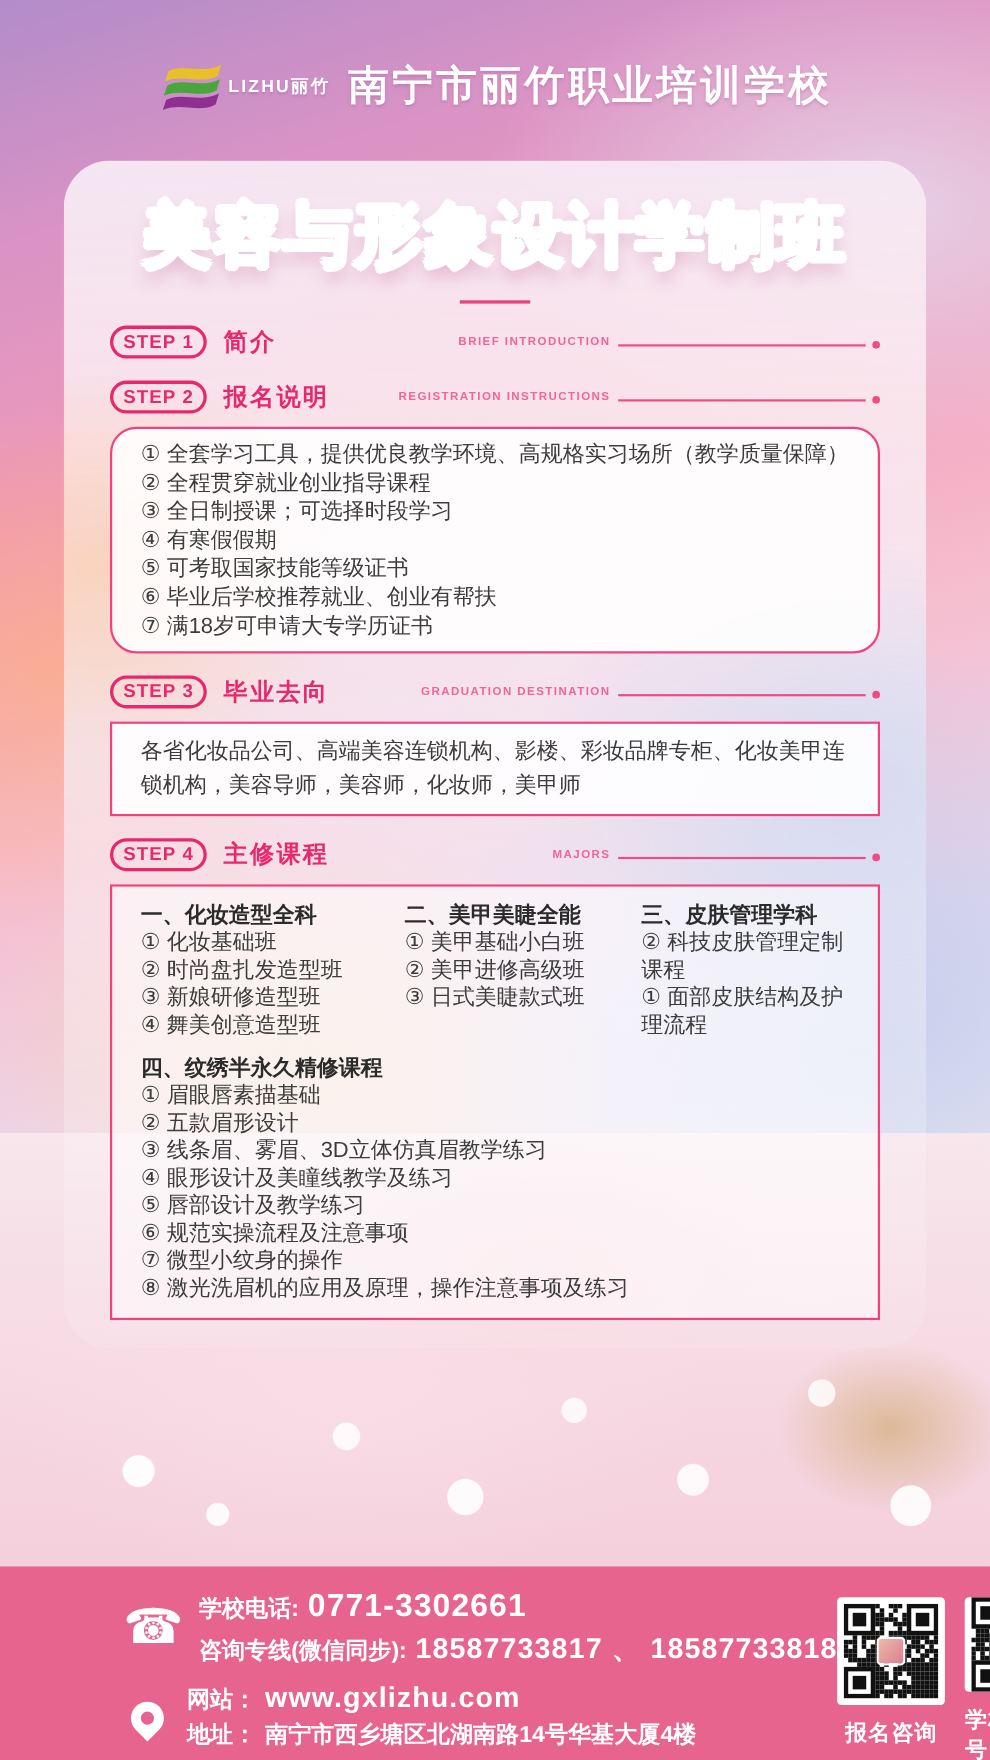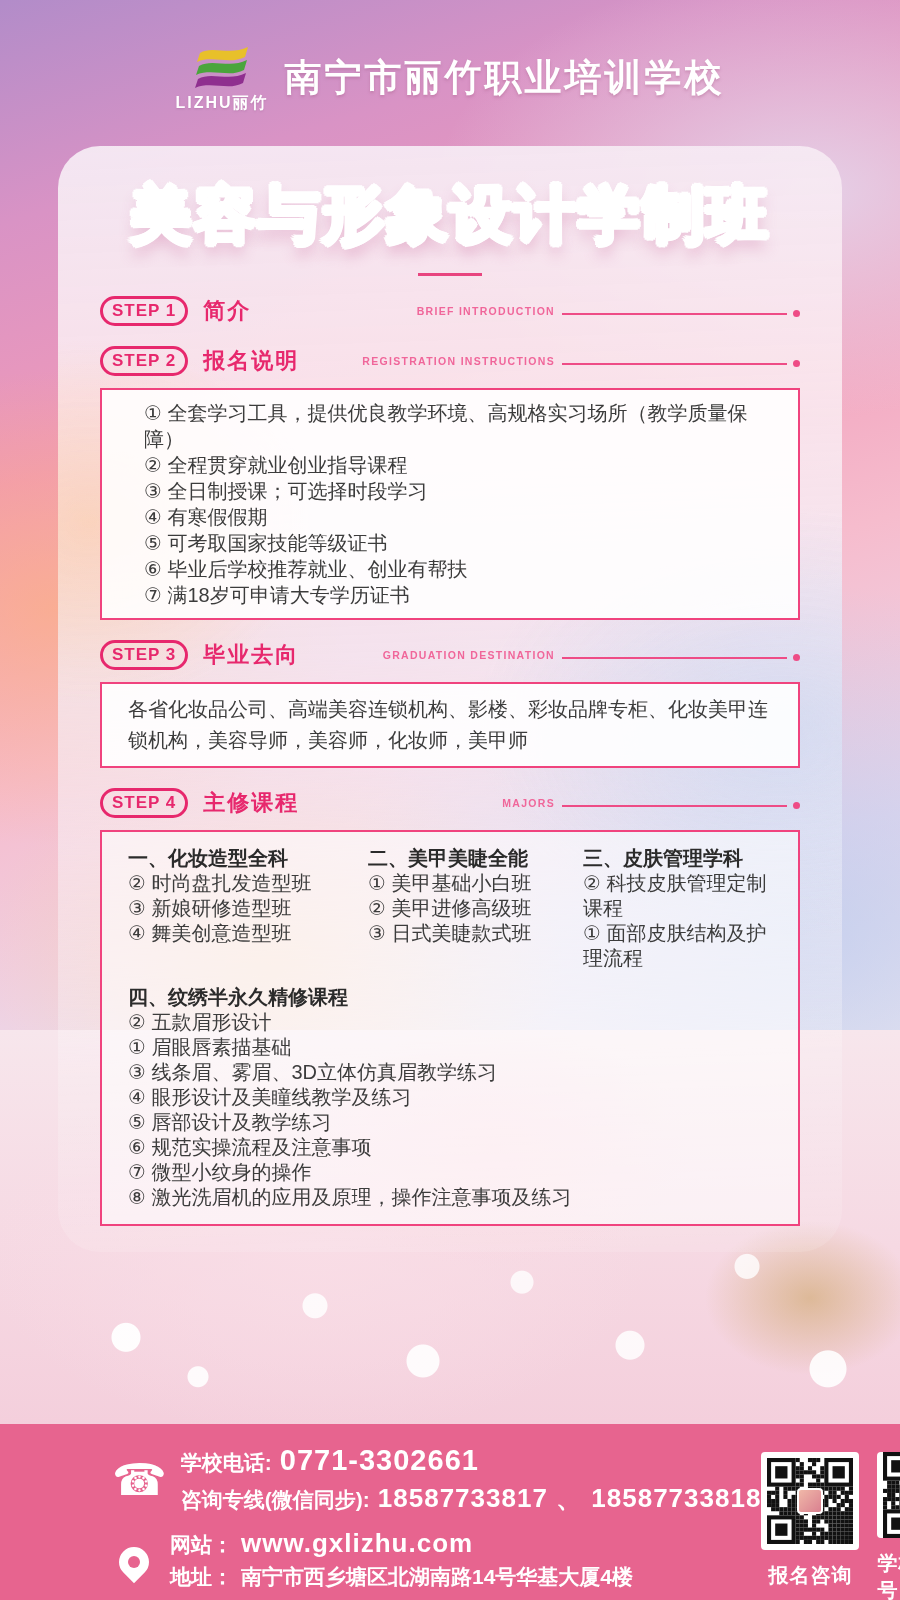--- a/index.html
+++ b/index.html
@@ -23,21 +23,21 @@
       radial-gradient(circle at 70% 80%, rgba(255,255,255,.85) 0 14px, transparent 15px),
       radial-gradient(circle at 83% 60%, rgba(255,255,255,.8) 0 12px, transparent 13px),
       radial-gradient(circle at 92% 86%, rgba(255,255,255,.9) 0 18px, transparent 19px),
       radial-gradient(ellipse 150px 110px at 90% 68%, rgba(197,156,80,.5), transparent 70%),
       radial-gradient(ellipse 260px 160px at 55% 30%, rgba(250,214,224,.9), transparent 75%),
       radial-gradient(ellipse 420px 240px at 35% 55%, rgba(249,221,230,.95), transparent 80%),
       linear-gradient(180deg,#f7e6ec 0%,#f6d9e3 55%,#f4cfdc 100%);
   }
   
   .top-header{position:absolute;left:0;top:0;width:900px;height:150px;display:flex;align-items:center;justify-content:center;gap:16px;padding-top:6px;box-sizing:border-box;}
-  .brand{display:flex;flex-direction:column;align-items:center;justify-content:center;}
+  .brand{display:flex;flex-direction:row;align-items:center;justify-content:center;}
   .brand-text{color:#fff;font-size:16px;letter-spacing:2px;font-weight:bold;margin-top:3px;text-shadow:0 1px 2px rgba(150,90,140,.35);}
   .school-name{color:#fff;font-size:37px;font-weight:900;letter-spacing:3px;text-shadow:0 2px 3px rgba(160,90,130,.35);}
   
   .card{position:absolute;left:58px;top:146px;width:784px;border-radius:42px;box-sizing:border-box;padding:0 42px 26px;
     background:
       radial-gradient(ellipse 320px 260px at 4% 34%, rgba(255,190,130,.4), transparent 70%),
       radial-gradient(ellipse 420px 300px at 92% 52%, rgba(175,205,240,.4), transparent 72%),
       linear-gradient(178deg, rgba(245,233,243,.96) 0%, rgba(250,233,239,.9) 22%, rgba(244,238,247,.78) 46%, rgba(250,245,249,.5) 64%, rgba(255,255,255,.22) 82%, rgba(255,255,255,.12) 100%);
   }
   .hero-title{margin-top:34px;text-align:center;font-size:62px;font-weight:900;letter-spacing:2px;line-height:1.12;
@@ -54,21 +54,21 @@
   .eyebrow-text{font-size:10.5px;font-weight:bold;color:#f0669a;letter-spacing:1.3px;}
   .eyebrow-rule{display:flex;align-items:center;gap:6px;}
   .rule-line{width:225px;height:2px;background:#ee4c86;}
   .rule-dot{width:7px;height:7px;border-radius:50%;background:#ee4c86;}
   
   .content-box{border:2px solid #f0437e;margin-top:12px;box-sizing:border-box;color:#3c3c3c;}
   .box-intro{background:rgba(255,255,255,.93);padding:12px 26px;}
   .info-row{font-size:20px;line-height:29px;}
   .info-label{font-weight:bold;color:#222;}
   .info-value{color:#333;}
-  .box-reg{background:rgba(255,255,255,.88);padding:10px 42px;}
+  .box-reg{background:rgba(255,255,255,.88);padding:10px 26px;border-radius:24px;}
   .box-reg .list-item{font-size:20px;line-height:26px;color:#3c3c3c;}
   .box-grad{background:rgba(255,255,255,.9);padding:10px 26px;font-size:20px;line-height:31px;color:#3c3c3c;}
   .box-majors{background:rgba(255,255,255,.55);padding:14px 26px;}
   .majors-columns{display:flex;}
   .majors-col{flex:0 0 auto;}
   .majors-col.c1{width:240px;}
   .majors-col.c2{width:215px;}
   .majors-col.c3{flex:1;}
   .col-title{font-size:20px;font-weight:bold;color:#2b2b2b;line-height:25px;}
   .majors-col .list-item,.section4 .list-item{font-size:20px;line-height:25px;color:#3c3c3c;}
@@ -173,20 +173,21 @@
             <span class="rule-line"></span>
             <span class="rule-dot"></span>
           </span>
       </span>
     </div>
     <div class="content-box box-majors">
       <div class="majors-columns">
         <div class="majors-col c1">
           <div class="col-title">一、化妆造型全科</div>
           <div>
+              <div class="list-item">① 化妆基础班</div>
               <div class="list-item">② 时尚盘扎发造型班</div>
               <div class="list-item">③ 新娘研修造型班</div>
               <div class="list-item">④ 舞美创意造型班</div>
             </div>
         </div>
         <div class="majors-col c2">
           <div class="col-title">二、美甲美睫全能</div>
           <div>
               <div class="list-item">① 美甲基础小白班</div>
               <div class="list-item">② 美甲进修高级班</div>
@@ -197,22 +198,22 @@
           <div class="col-title">三、皮肤管理学科</div>
           <div>
               <div class="list-item">② 科技皮肤管理定制课程</div>
               <div class="list-item">① 面部皮肤结构及护理流程</div>
             </div>
         </div>
       </div>
       <div class="section4">
         <div class="col-title">四、纹绣半永久精修课程</div>
         <div>
+            <div class="list-item">① 眉眼唇素描基础</div>
             <div class="list-item">② 五款眉形设计</div>
-            <div class="list-item">① 眉眼唇素描基础</div>
             <div class="list-item">③ 线条眉、雾眉、3D立体仿真眉教学练习</div>
             <div class="list-item">④ 眼形设计及美瞳线教学及练习</div>
             <div class="list-item">⑤ 唇部设计及教学练习</div>
             <div class="list-item">⑥ 规范实操流程及注意事项</div>
             <div class="list-item">⑦ 微型小纹身的操作</div>
             <div class="list-item">⑧ 激光洗眉机的应用及原理，操作注意事项及练习</div>
           </div>
       </div>
     </div>
   </div>

